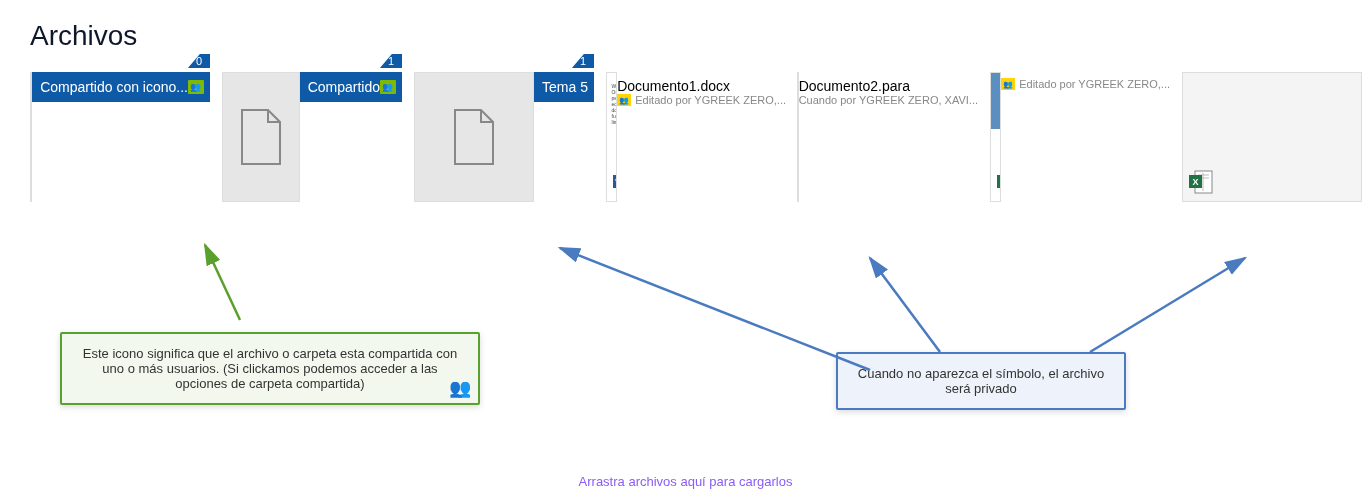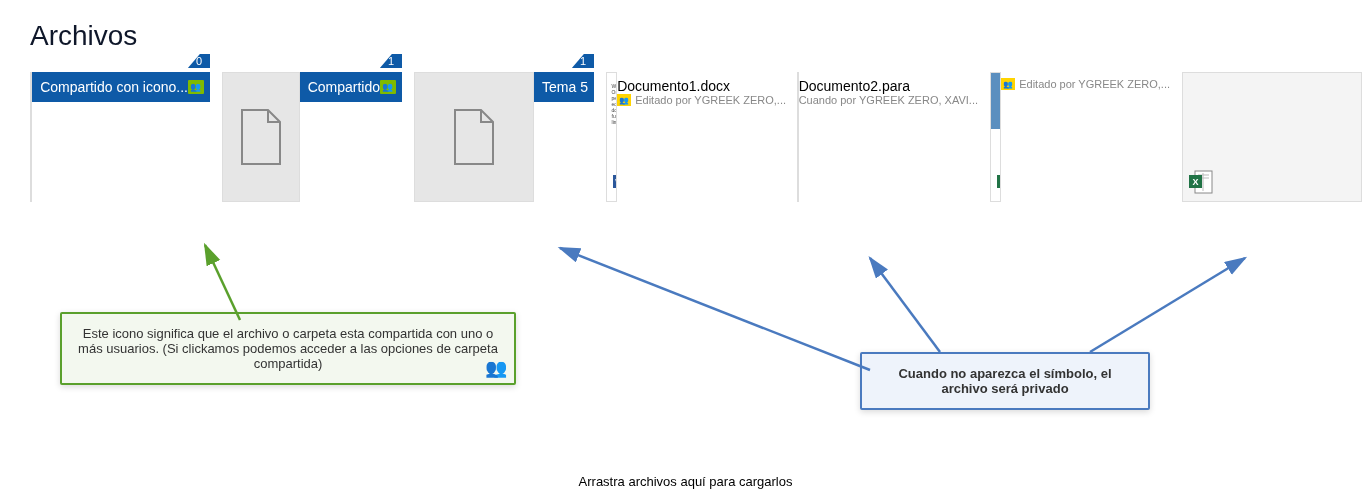--- a/index.html
+++ b/index.html
@@ -159,52 +159,51 @@
       font-size: 8px;
       color: #333;
       flex-shrink: 0;
     }
     .file-sub-text {
       overflow: hidden;
       text-overflow: ellipsis;
     }
     .drop-hint {
       text-align: center;
-      color: #000000;
+      color: #8b5cf6;
       font-size: 13px;
       position: absolute;
       bottom: 12px;
       left: 0; right: 0;
     }
     
     .callout {
       position: absolute;
       border: 2px solid;
       border-radius: 2px;
       padding: 12px 16px;
       font-size: 13px;
       text-align: center;
       box-shadow: 0 2px 6px rgba(0,0,0,0.15);
     }
     .callout.green {
       border-color: #5aa02c;
       background: #f3f8ef;
-      width: 456px;
-      top: 312px;
+      width: 420px;
+      top: 332px;
       left: 60px;
       color: #333;
     }
     .callout.blue-c {
       border-color: #4a7abf;
       background: #eef3fb;
       width: 290px;
       top: 352px;
-      left: 860px;
+      left: 836px;
       color: #333;
-      font-weight: bold;
     }
     .callout-icon-corner {
       position: absolute;
       right: 6px;
       bottom: 4px;
       color: #999;
       font-size: 18px;
     }
     svg.arrow { position: absolute; pointer-events: none; }
     .arrow-line-green { stroke: #5aa02c; stroke-width: 2.5; fill: none; marker-end: url(#ah-green); }

